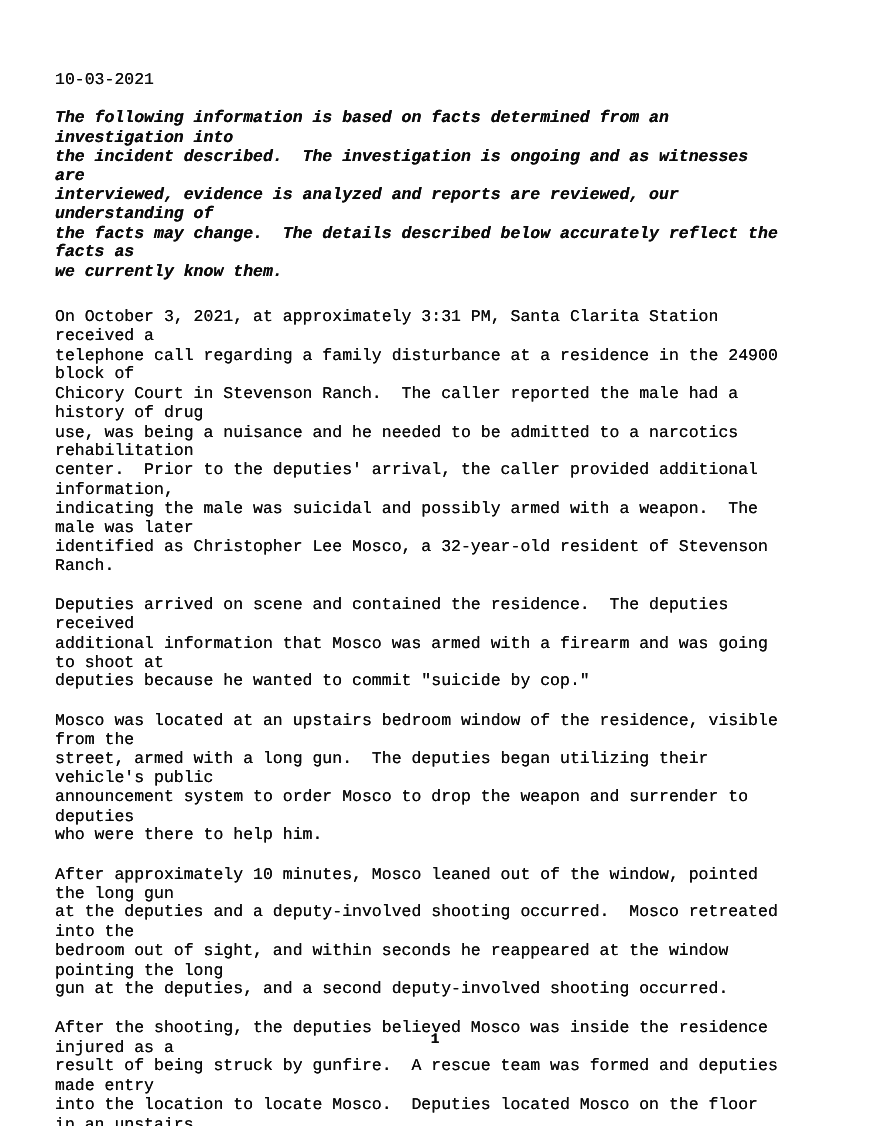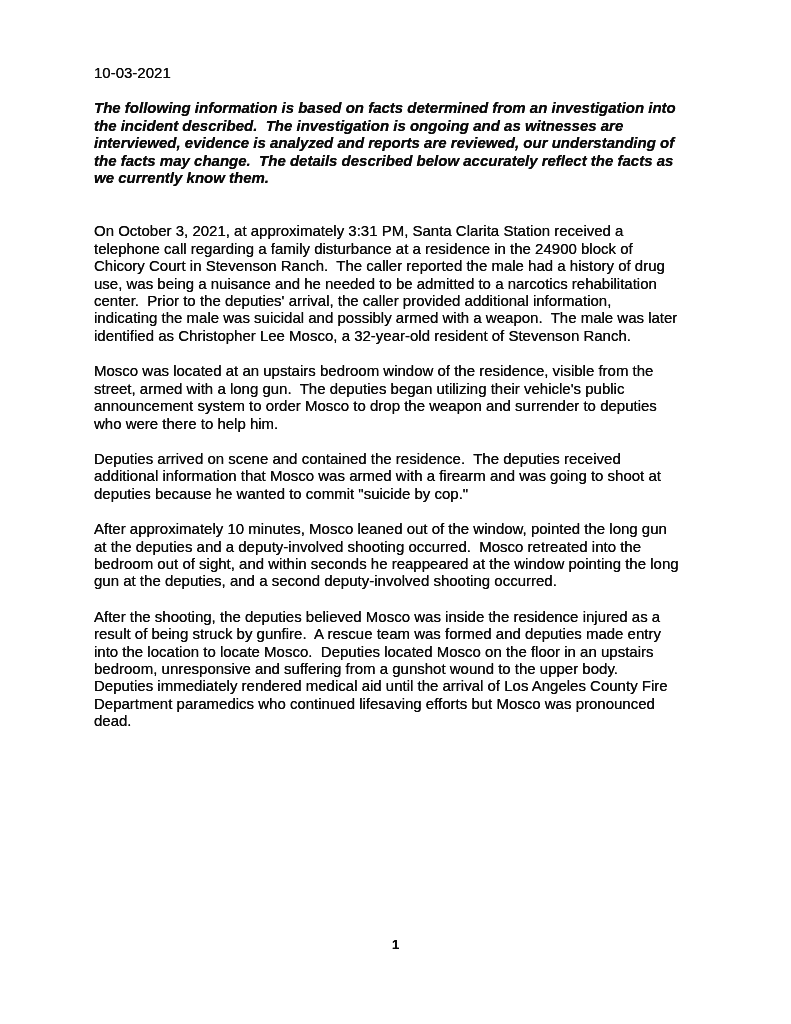--- a/index.html
+++ b/index.html
@@ -6,41 +6,41 @@
     margin: 0;
     padding: 0;
     background: #ffffff;
   }
   .page {
     position: relative;
     width: 791px;
     height: 1024px;
     background: #ffffff;
     box-sizing: border-box;
-    padding: 64px 60px 0 94px;
+    padding: 64px 60px 0 50px;
     overflow: hidden;
-    font-family: Liberation Sans, sans-serif;
+    font-family: Liberation Mono, monospace;
     font-size: 15px;
     line-height: 17.4px;
     color: #0b0b0b;
     
     text-shadow: 0 0 0.4px #000;
   }
   .doc-text {
     width: 660px;
     white-space: pre-wrap;
     margin: 0 0 18px 0;
   }
   .doc-date {
     margin-bottom: 18px;
   }
   .doc-disclaimer {
     font-weight: bold;
     font-style: italic;
-    margin-bottom: 36px;
+    margin-bottom: 24px;
   }
   .page-number {
     position: absolute;
     left: 0;
     bottom: 72px;
     width: 791px;
     text-align: center;
     font-size: 13px;
     font-weight: bold;
     line-height: 14px;
@@ -60,28 +60,28 @@
 we currently know them.</p>
 
   <p class="doc-text">On October 3, 2021, at approximately 3:31 PM, Santa Clarita Station received a
 telephone call regarding a family disturbance at a residence in the 24900 block of
 Chicory Court in Stevenson Ranch.  The caller reported the male had a history of drug
 use, was being a nuisance and he needed to be admitted to a narcotics rehabilitation
 center.  Prior to the deputies' arrival, the caller provided additional information,
 indicating the male was suicidal and possibly armed with a weapon.  The male was later
 identified as Christopher Lee Mosco, a 32-year-old resident of Stevenson Ranch.</p>
 
+  <p class="doc-text">Deputies arrived on scene and contained the residence.  The deputies received
+additional information that Mosco was armed with a firearm and was going to shoot at
+deputies because he wanted to commit "suicide by cop."</p>
+
   <p class="doc-text">Mosco was located at an upstairs bedroom window of the residence, visible from the
 street, armed with a long gun.  The deputies began utilizing their vehicle's public
 announcement system to order Mosco to drop the weapon and surrender to deputies
 who were there to help him.</p>
-
-  <p class="doc-text">Deputies arrived on scene and contained the residence.  The deputies received
-additional information that Mosco was armed with a firearm and was going to shoot at
-deputies because he wanted to commit "suicide by cop."</p>
 
   <p class="doc-text">After approximately 10 minutes, Mosco leaned out of the window, pointed the long gun
 at the deputies and a deputy-involved shooting occurred.  Mosco retreated into the
 bedroom out of sight, and within seconds he reappeared at the window pointing the long
 gun at the deputies, and a second deputy-involved shooting occurred.</p>
 
   <p class="doc-text">After the shooting, the deputies believed Mosco was inside the residence injured as a
 result of being struck by gunfire.  A rescue team was formed and deputies made entry
 into the location to locate Mosco.  Deputies located Mosco on the floor in an upstairs
 bedroom, unresponsive and suffering from a gunshot wound to the upper body.

